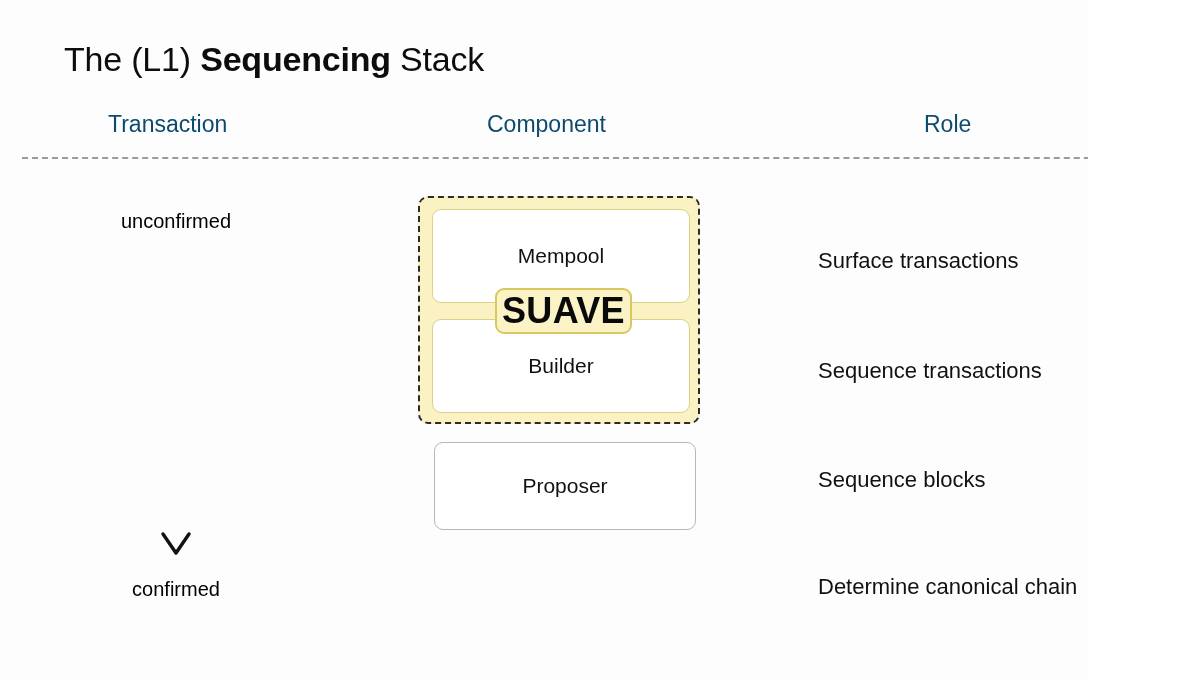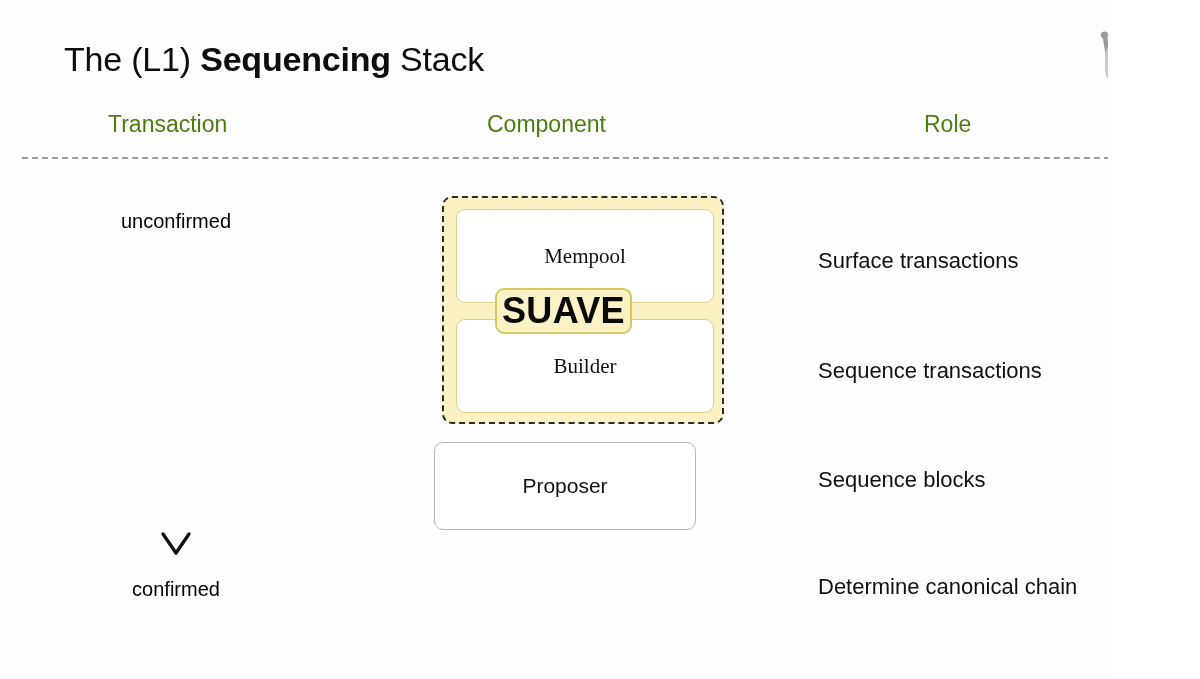--- a/index.html
+++ b/index.html
@@ -10,21 +10,20 @@
   body {
     font-family: "Liberation Sans", sans-serif;
     -webkit-font-smoothing: antialiased;
   }
   #slide {
     position: relative;
     width: 1088px;
     height: 679px;
     background: #fdfdfd;
     overflow: hidden;
-    padding-left: 20px;
   }
 
   
   .title {
     position: absolute;
     left: 64px;
     top: 40px;
     font-size: 34px;
     color: #0d0d0d;
     letter-spacing: -0.2px;
@@ -41,21 +40,21 @@
     width: 74px;
     height: 66px;
   }
 
   
   .col-head {
     position: absolute;
     top: 111px;
     font-size: 23px;
     font-weight: 400;
-    color: #4d7c0f;
+    color: #0c4a6e;
     white-space: nowrap;
   }
   .col-head.transaction { left: 108px; }
   .col-head.component  { left: 487px; }
   .col-head.role       { left: 924px; }
 
   .head-divider {
     position: absolute;
     left: 22px;
     top: 157px;
@@ -81,29 +80,28 @@
     position: absolute;
     left: 130px;
     top: 238px;
     width: 92px;
     height: 326px;
   }
 
   
   .suave-group {
     position: absolute;
-    left: 442px;
+    left: 418px;
     top: 196px;
     width: 282px;
     height: 228px;
     box-sizing: border-box;
     background: #fbf2c4;
     border: 2px dashed #2b2b2b;
     border-radius: 10px;
-    font-family: Liberation Serif, serif;
   }
   .comp-box {
     position: absolute;
     box-sizing: border-box;
     background: #ffffff;
     border-radius: 9px;
     display: flex;
     align-items: center;
     justify-content: center;
     font-size: 21px;

